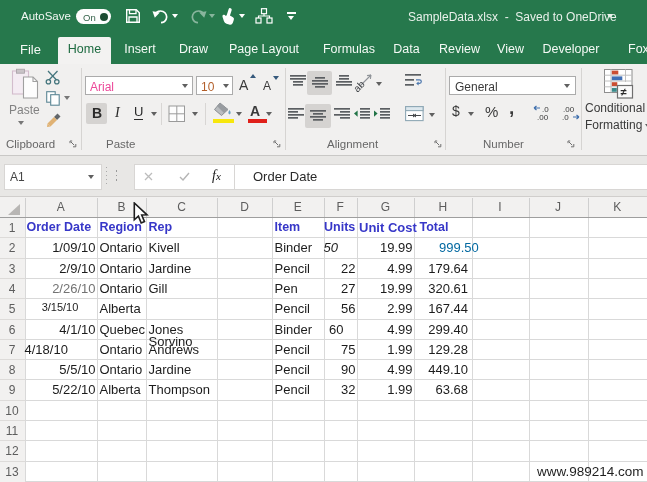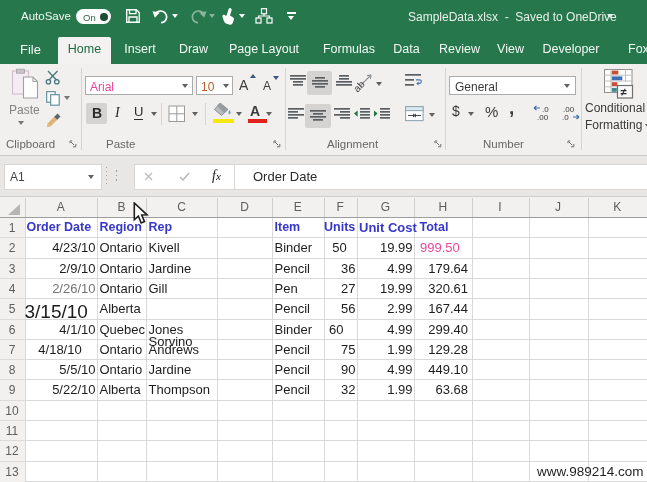--- a/index.html
+++ b/index.html
@@ -330,56 +330,56 @@
 <div class="ab" style="left:12px;top:424.1px;transform:translateX(-50%);font-size:12px;color:#5d5d5d">11</div>
 <div class="ab" style="left:12px;top:444.40999999999997px;transform:translateX(-50%);font-size:12px;color:#5d5d5d">12</div>
 <div class="ab" style="left:12px;top:464.71999999999997px;transform:translateX(-50%);font-size:12px;color:#5d5d5d">13</div>
 <div class="ab" style="top:220.3px;font-size:12.5px;font-weight:bold;color:#3737c8;left:26.5px;white-space:nowrap;">Order Date</div>
 <div class="ab" style="top:220.3px;font-size:12.5px;font-weight:bold;color:#3737c8;left:99.5px;white-space:nowrap;">Region</div>
 <div class="ab" style="top:220.3px;font-size:12.5px;font-weight:bold;color:#3737c8;left:148.5px;white-space:nowrap;">Rep</div>
 <div class="ab" style="top:220.3px;font-size:12.5px;font-weight:bold;color:#3737c8;left:274.5px;white-space:nowrap;">Item</div>
 <div class="ab" style="top:220.3px;font-size:12.5px;font-weight:bold;color:#3737c8;left:324.0px;white-space:nowrap;">Units</div>
 <div class="ab" style="top:220.3px;font-size:13px;font-weight:bold;color:#3737c8;left:359px;white-space:nowrap;">Unit Cost</div>
 <div class="ab" style="top:220.3px;font-size:12.5px;font-weight:bold;color:#3737c8;left:419.5px;white-space:nowrap;">Total</div>
-<div class="ab" style="top:240.31px;font-size:13px;color:#1c1c1c;left:24.5px;width:71.0px;text-align:right;">4/23/10</div>
+<div class="ab" style="top:240.31px;font-size:13px;color:#1c1c1c;left:24.5px;width:71.0px;text-align:right;">1/09/10</div>
 <div class="ab" style="top:240.31px;font-size:13px;color:#1c1c1c;left:99.5px;white-space:nowrap;">Ontario</div>
 <div class="ab" style="top:240.31px;font-size:13px;color:#1c1c1c;left:148.5px;white-space:nowrap;">Kivell</div>
 <div class="ab" style="top:240.31px;font-size:13px;color:#1c1c1c;left:274.5px;white-space:nowrap;">Binder</div>
-<div class="ab" style="top:240.31px;font-size:13px;color:#1c1c1c;left:323.5px;width:32.0px;text-align:center;">50</div>
+<div class="ab" style="top:240.31px;font-size:13px;color:#1c1c1c;left:323.5px;width:32.0px;text-align:left;font-style:italic;">50</div>
 <div class="ab" style="top:240.31px;font-size:13px;color:#1c1c1c;left:357px;width:55.5px;text-align:right;">19.99</div>
-<div class="ab" style="top:240.31px;font-size:13px;color:#ec4899;left:397px;width:54.0px;text-align:right;padding-left:23px;">999.50</div>
+<div class="ab" style="top:240.31px;font-size:13px;color:#0369a1;left:416px;width:54.0px;text-align:right;padding-left:23px;">999.50</div>
 <div class="ab" style="top:260.62px;font-size:13px;color:#1c1c1c;left:24.5px;width:71.0px;text-align:right;">2/9/10</div>
 <div class="ab" style="top:260.62px;font-size:13px;color:#1c1c1c;left:99.5px;white-space:nowrap;">Ontario</div>
 <div class="ab" style="top:260.62px;font-size:13px;color:#1c1c1c;left:148.5px;white-space:nowrap;">Jardine</div>
 <div class="ab" style="top:260.62px;font-size:13px;color:#1c1c1c;left:274.5px;white-space:nowrap;">Pencil</div>
-<div class="ab" style="top:260.62px;font-size:13px;color:#1c1c1c;left:323.5px;width:32.0px;text-align:right;">36</div>
+<div class="ab" style="top:260.62px;font-size:13px;color:#1c1c1c;left:323.5px;width:32.0px;text-align:right;">22</div>
 <div class="ab" style="top:260.62px;font-size:13px;color:#1c1c1c;left:357px;width:55.5px;text-align:right;">4.99</div>
 <div class="ab" style="top:260.62px;font-size:13px;color:#1c1c1c;left:414px;width:54.0px;text-align:right;">179.64</div>
 <div class="ab" style="top:280.93px;font-size:13px;color:#737373;left:24.5px;width:71.0px;text-align:right;">2/26/10</div>
 <div class="ab" style="top:280.93px;font-size:13px;color:#1c1c1c;left:99.5px;white-space:nowrap;">Ontario</div>
 <div class="ab" style="top:280.93px;font-size:13px;color:#1c1c1c;left:148.5px;white-space:nowrap;">Gill</div>
 <div class="ab" style="top:280.93px;font-size:13px;color:#1c1c1c;left:274.5px;white-space:nowrap;">Pen</div>
 <div class="ab" style="top:280.93px;font-size:13px;color:#1c1c1c;left:323.5px;width:32.0px;text-align:right;">27</div>
 <div class="ab" style="top:280.93px;font-size:13px;color:#1c1c1c;left:357px;width:55.5px;text-align:right;">19.99</div>
 <div class="ab" style="top:280.93px;font-size:13px;color:#1c1c1c;left:414px;width:54.0px;text-align:right;">320.61</div>
-<div class="ab" style="top:301.24px;font-size:19px;color:#1c1c1c;left:24.5px;width:71.0px;text-align:left;">3/15/10</div>
+<div class="ab" style="top:301.24px;font-size:11px;color:#1c1c1c;left:24.5px;width:71.0px;text-align:center;">3/15/10</div>
 <div class="ab" style="top:301.24px;font-size:13px;color:#1c1c1c;left:99.5px;white-space:nowrap;">Alberta</div>
 <div class="ab" style="top:301.24px;font-size:13px;color:#1c1c1c;left:148.5px;white-space:nowrap;margin-top:33px;">Sorvino</div>
 <div class="ab" style="top:301.24px;font-size:13px;color:#1c1c1c;left:274.5px;white-space:nowrap;">Pencil</div>
 <div class="ab" style="top:301.24px;font-size:13px;color:#1c1c1c;left:323.5px;width:32.0px;text-align:right;">56</div>
 <div class="ab" style="top:301.24px;font-size:13px;color:#1c1c1c;left:357px;width:55.5px;text-align:right;">2.99</div>
 <div class="ab" style="top:301.24px;font-size:13px;color:#1c1c1c;left:414px;width:54.0px;text-align:right;">167.44</div>
 <div class="ab" style="top:321.55px;font-size:13px;color:#1c1c1c;left:24.5px;width:71.0px;text-align:right;">4/1/10</div>
 <div class="ab" style="top:321.55px;font-size:13px;color:#1c1c1c;left:99.5px;white-space:nowrap;">Quebec</div>
 <div class="ab" style="top:321.55px;font-size:13px;color:#1c1c1c;left:148.5px;white-space:nowrap;">Jones</div>
 <div class="ab" style="top:321.55px;font-size:13px;color:#1c1c1c;left:274.5px;white-space:nowrap;">Binder</div>
 <div class="ab" style="top:321.55px;font-size:13px;color:#1c1c1c;left:323.5px;width:20px;text-align:right;">60</div>
 <div class="ab" style="top:321.55px;font-size:13px;color:#1c1c1c;left:357px;width:55.5px;text-align:right;">4.99</div>
 <div class="ab" style="top:321.55px;font-size:13px;color:#1c1c1c;left:414px;width:54.0px;text-align:right;">299.40</div>
-<div class="ab" style="top:341.86px;font-size:13px;color:#1c1c1c;left:24.5px;width:71.0px;text-align:center;">4/18/10</div>
+<div class="ab" style="top:341.86px;font-size:13px;color:#1c1c1c;left:24.5px;width:71.0px;text-align:left;">4/18/10</div>
 <div class="ab" style="top:341.86px;font-size:13px;color:#1c1c1c;left:99.5px;white-space:nowrap;">Ontario</div>
 <div class="ab" style="top:341.86px;font-size:13px;color:#1c1c1c;left:148.5px;white-space:nowrap;">Andrews</div>
 <div class="ab" style="top:341.86px;font-size:13px;color:#1c1c1c;left:274.5px;white-space:nowrap;">Pencil</div>
 <div class="ab" style="top:341.86px;font-size:13px;color:#1c1c1c;left:323.5px;width:32.0px;text-align:right;">75</div>
 <div class="ab" style="top:341.86px;font-size:13px;color:#1c1c1c;left:357px;width:55.5px;text-align:right;">1.99</div>
 <div class="ab" style="top:341.86px;font-size:13px;color:#1c1c1c;left:414px;width:54.0px;text-align:right;">129.28</div>
 <div class="ab" style="top:362.16999999999996px;font-size:13px;color:#1c1c1c;left:24.5px;width:71.0px;text-align:right;">5/5/10</div>
 <div class="ab" style="top:362.16999999999996px;font-size:13px;color:#1c1c1c;left:99.5px;white-space:nowrap;">Ontario</div>
 <div class="ab" style="top:362.16999999999996px;font-size:13px;color:#1c1c1c;left:148.5px;white-space:nowrap;">Jardine</div>
 <div class="ab" style="top:362.16999999999996px;font-size:13px;color:#1c1c1c;left:274.5px;white-space:nowrap;">Pencil</div>

